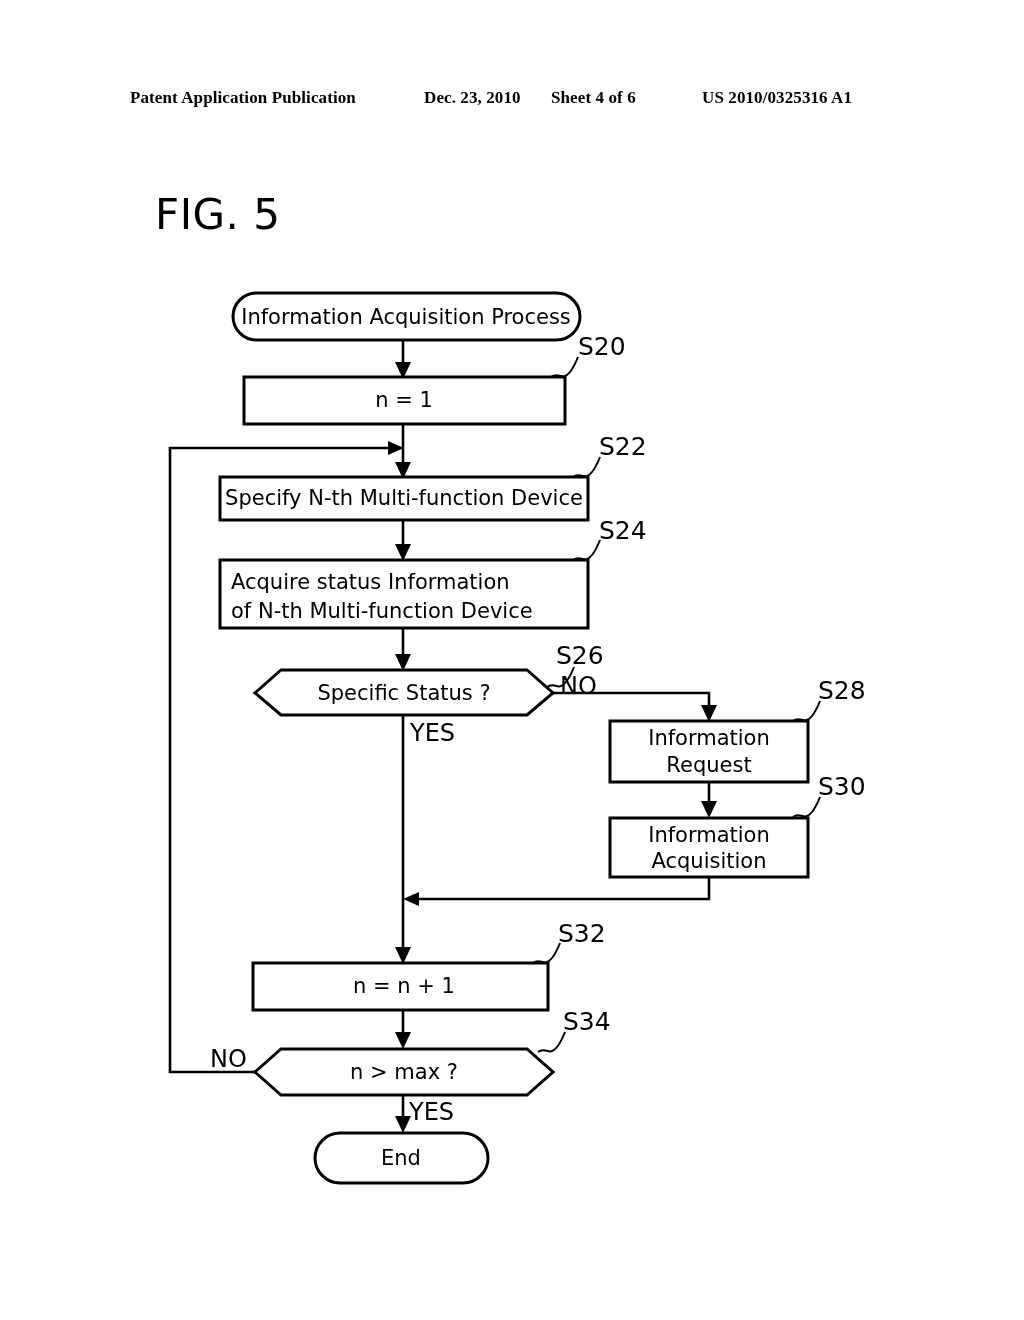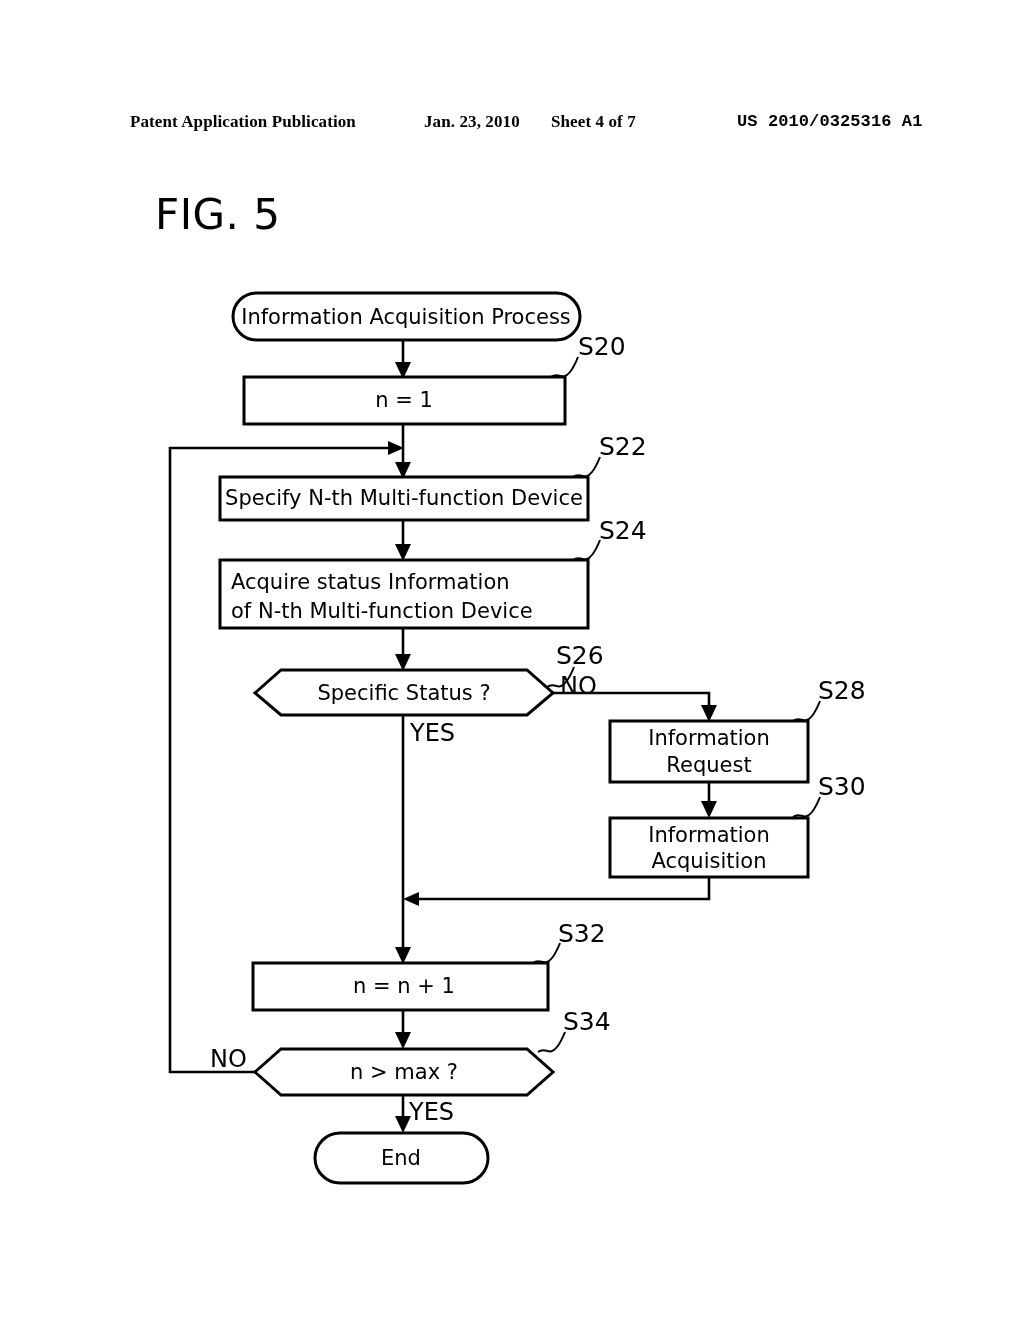--- a/index.html
+++ b/index.html
@@ -21,26 +21,25 @@
     position: absolute;
     top: 88px;
     left: 0;
     width: 1024px;
     height: 26px;
     font-family: "Liberation Serif", serif;
     font-weight: bold;
     font-size: 17px;
     letter-spacing: 0.1px;
     white-space: nowrap;
-    margin-top: 24px;
   }
   #patent-header .h-pub   { position: absolute; left: 130px;  top: 0; }
   #patent-header .h-date  { position: absolute; left: 424px;  top: 0; }
   #patent-header .h-sheet { position: absolute; left: 551px;  top: 0; }
-  #patent-header .h-num   { position: absolute; left: 737px;  top: 0; font-family: Liberation Mono, monospace; }
+  #patent-header .h-num   { position: absolute; left: 702px;  top: 0; }
 
   
   #figure-title {
     position: absolute;
     left: 155px;
     top: 190px;
     font-size: 42px;
     letter-spacing: 0.5px;
     font-family: "DejaVu Sans", sans-serif;
   }
@@ -95,22 +94,22 @@
     stroke: #000000;
     stroke-width: 2;
     fill: none;
   }
 </style>
 </head>
 <body>
 
 <div id="patent-header">
   <span class="h-pub">Patent Application Publication</span>
-  <span class="h-date">Jan. 23, 2010</span>
-  <span class="h-sheet">Sheet 4 of 7</span>
+  <span class="h-date">Dec. 23, 2010</span>
+  <span class="h-sheet">Sheet 4 of 6</span>
   <span class="h-num">US 2010/0325316 A1</span>
 </div>
 
 <div id="figure-title">FIG. 5</div>
 
 <svg id="flowchart" viewBox="0 0 1024 1320" xmlns="http://www.w3.org/2000/svg">
 
   <g>
     <line class="conn" x1="403" y1="340" x2="403" y2="368"></line>
     <polygon points="403,379 395,362 411,362" fill="#000"></polygon>

